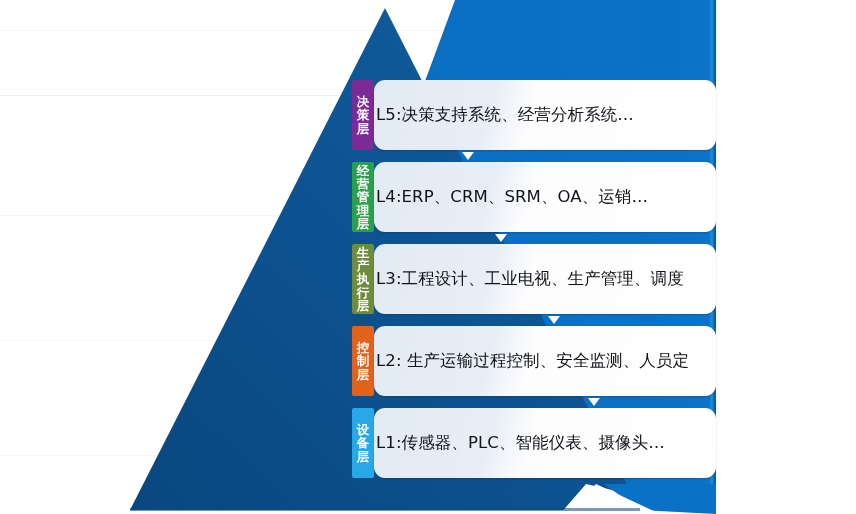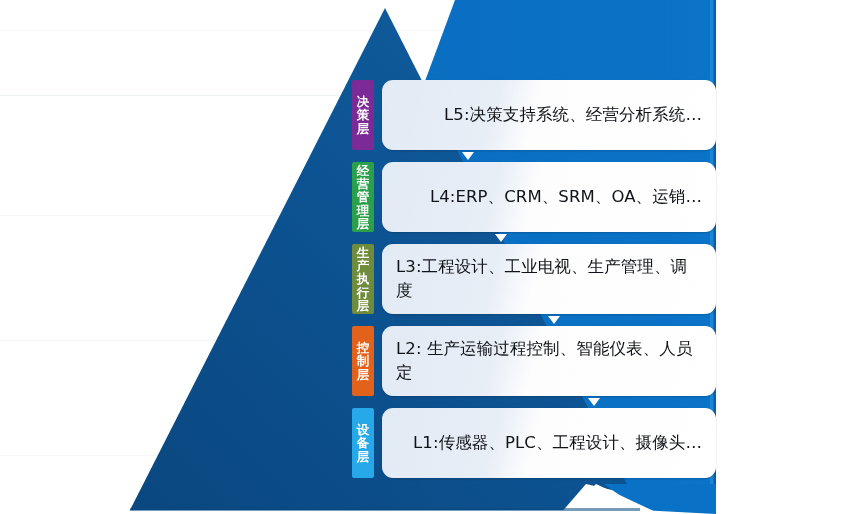--- a/index.html
+++ b/index.html
@@ -46,29 +46,27 @@
     justify-content:center;
     letter-spacing:0px;
     text-align:center;
     box-sizing:border-box;
     padding:1px 0;
     font-family:"DejaVu Sans","Liberation Sans",sans-serif;
   }
   .tab span{display:block;}
   .card{
     flex:1 1 auto;
-    margin-left:8px;
     border-radius:11px;
     background:linear-gradient(105deg,#e2eaf4 0%,#e8eef6 34%,#fdfdfe 46%,#ffffff 100%);
     box-shadow:0 1px 2px rgba(0,0,0,.18);
     display:flex;
     align-items:center;
     box-sizing:border-box;
-    padding:0 14px;
-    justify-content:flex-end;
+    padding:0 2px;
   }
   .card-text{
     font-size:16.5px;
     line-height:1.45;
     color:#101317;
     font-family:"DejaVu Sans","Liberation Sans",sans-serif;
     letter-spacing:.1px;
   }
 
   
@@ -165,34 +163,34 @@
     </div>
 
     <div class="row" style="top:326px;height:70px;">
       <div class="tab" style="background: rgb(226, 98, 27);">
         <span>控</span>
         <span>制</span>
         <span>层</span>
       </div>
       <div class="card">
         <div class="card-text">
-          <div>L2: 生产运输过程控制、智能仪表、人员定</div>
+          <div>L2: 生产运输过程控制、安全监测、人员定</div>
         </div>
       </div>
     </div>
 
     <div class="row" style="top:408px;height:70px;">
       <div class="tab" style="background: rgb(39, 168, 232);">
         <span>设</span>
         <span>备</span>
         <span>层</span>
       </div>
       <div class="card">
         <div class="card-text">
-          <div>L1:传感器、PLC、工程设计、摄像头…</div>
+          <div>L1:传感器、PLC、智能仪表、摄像头…</div>
         </div>
       </div>
     </div>
 
     <div class="gap-arrow" style="left:462px;top:152px;"></div>
     <div class="gap-arrow" style="left:495px;top:234px;"></div>
     <div class="gap-arrow" style="left:548px;top:316px;"></div>
     <div class="gap-arrow" style="left:588px;top:398px;"></div>
   </div>
 

